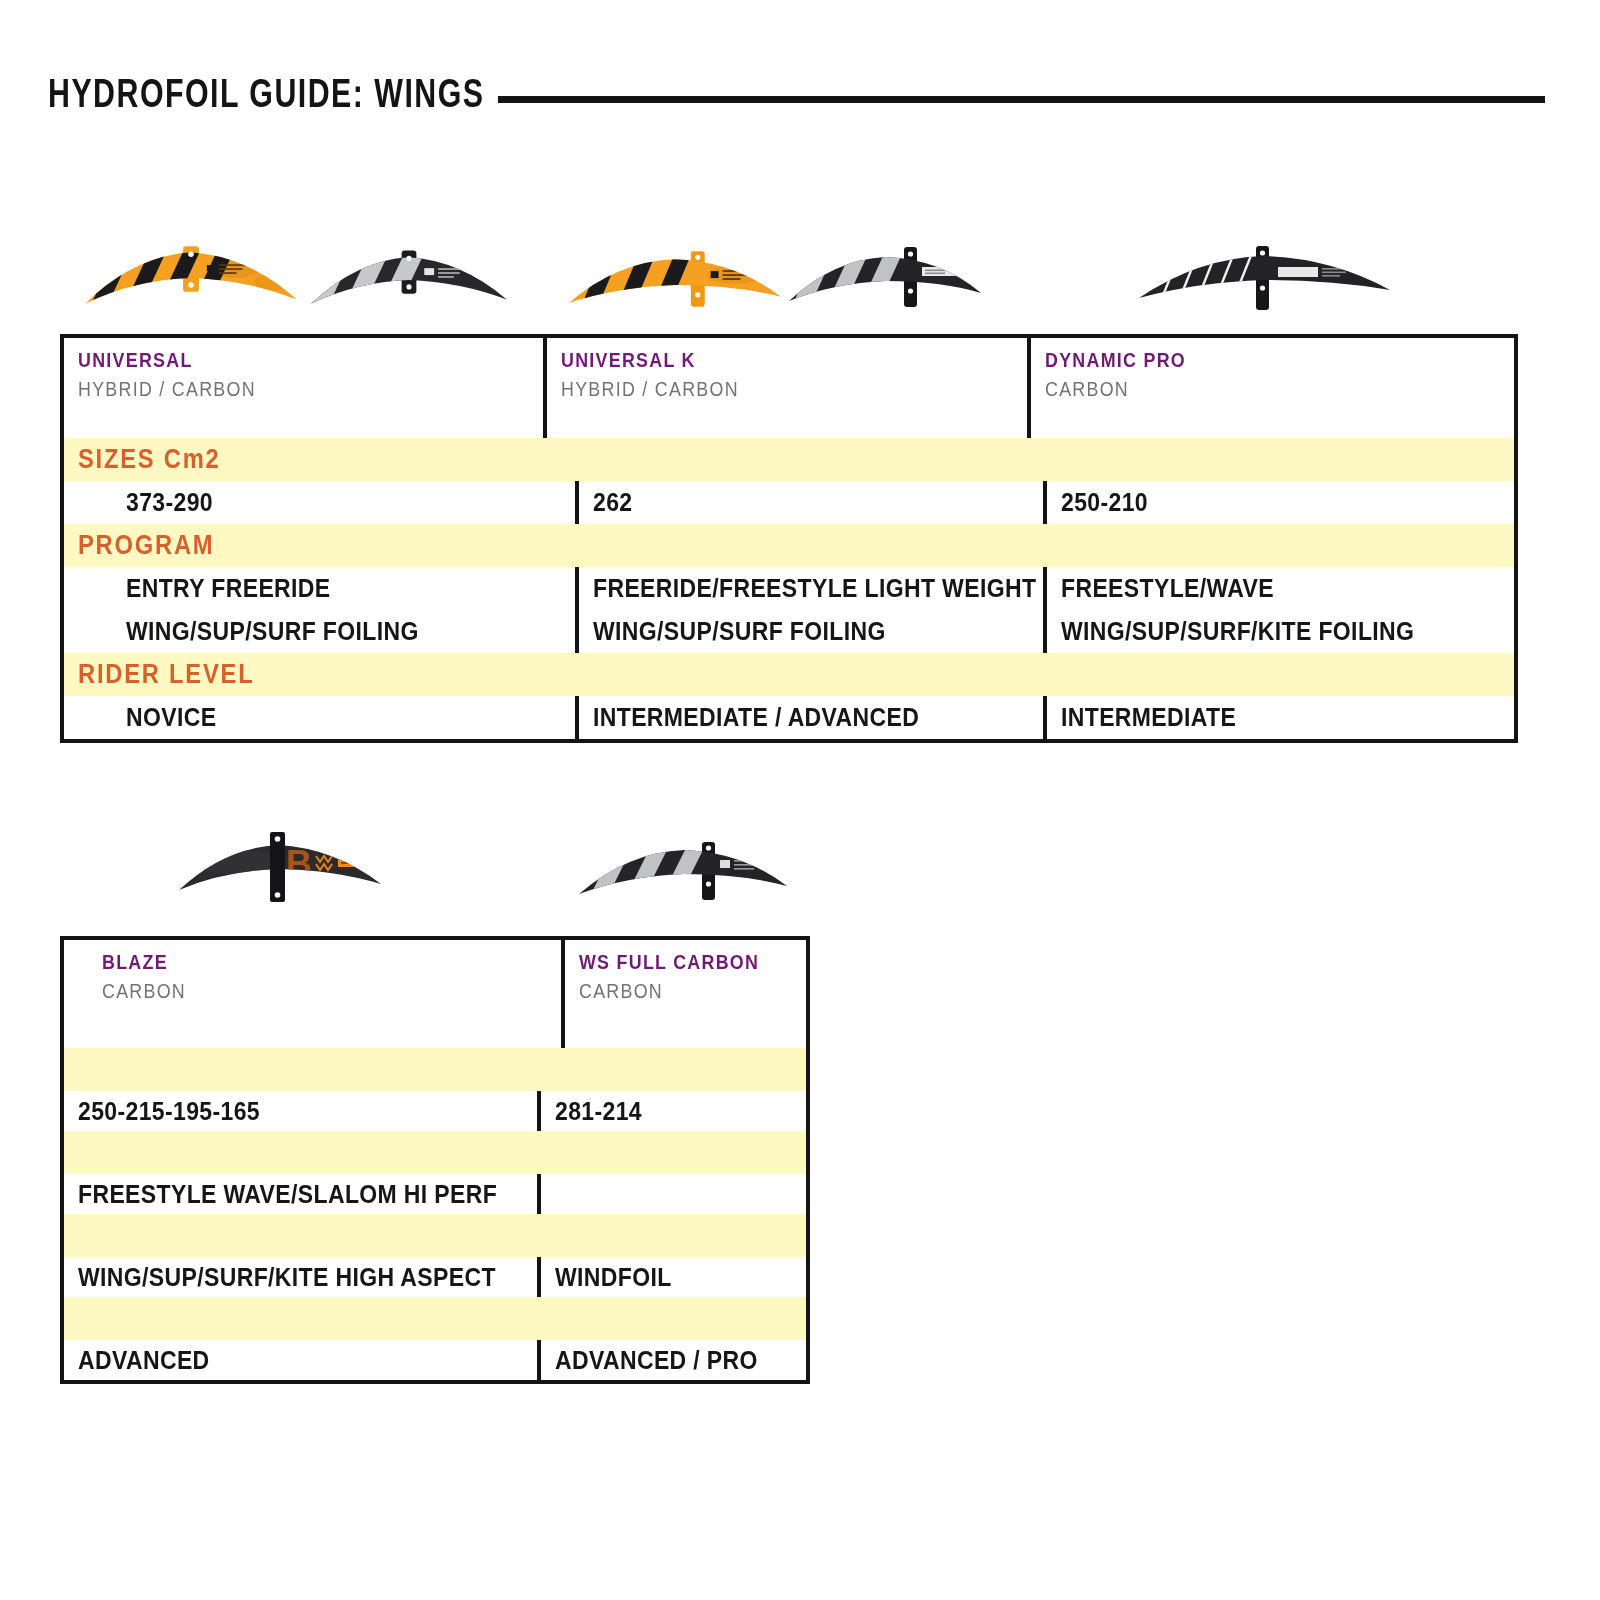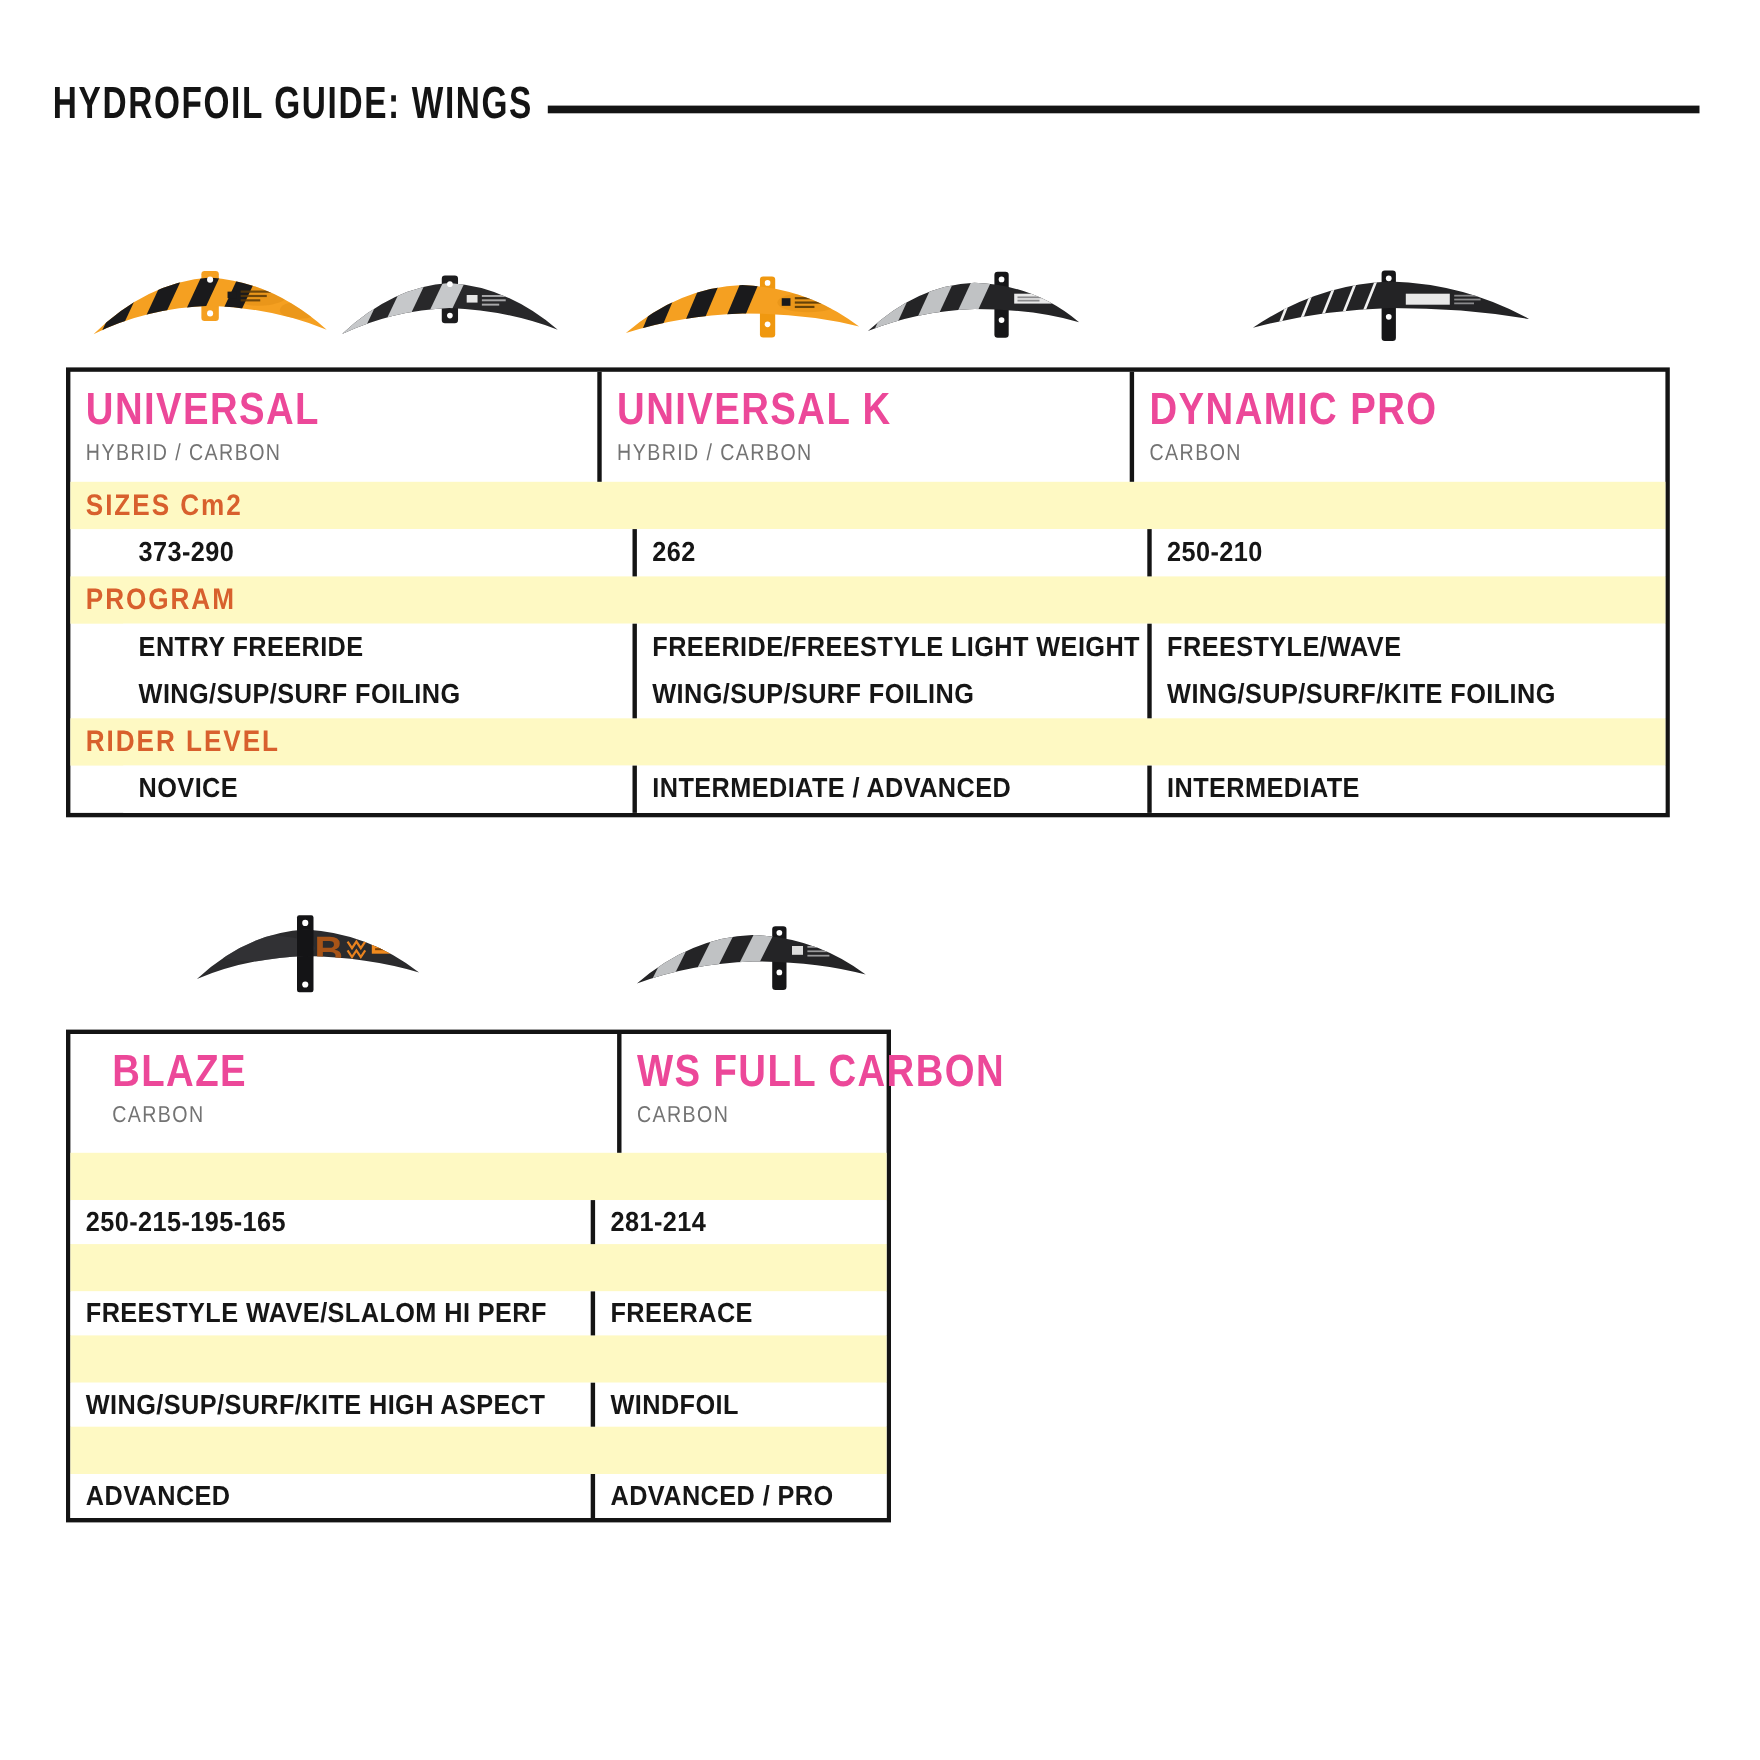--- a/index.html
+++ b/index.html
@@ -17,21 +17,21 @@
 
   
   .ftable{position:absolute;background:#fff;border:4px solid #141414;box-sizing:border-box;}
   .t1{left:60px;top:334px;width:1458px;}
   .t2{left:60px;top:936px;width:750px;}
   .thead{display:grid;}
   .t1 .thead{grid-template-columns:1fr 1fr 1fr;height:100px;}
   .t2 .thead{grid-template-columns:477px 1fr;height:108px;margin-left:24px;}
   .hcell{padding:10px 0 0 14px;box-sizing:border-box;}
   .t1 .hcell:nth-child(-n+2),.t2 .hcell:nth-child(1){border-right:4px solid #141414;}
-  .pname{font-size:41px;font-weight:700;color:#ec4899;line-height:1.15;}
+  .pname{font-size:21px;font-weight:700;color:#701a75;line-height:1.15;}
   .pcons{font-size:21px;font-weight:400;color:#737373;line-height:1.2;margin-top:4px;}
   .cond{display:inline-block;transform:scaleX(.85);transform-origin:0 50%;letter-spacing:1.5px;white-space:nowrap;}
 
   .band{height:43px;background:#fef9c3;display:flex;align-items:center;padding-left:14px;box-sizing:border-box;}
   .band-label{display:inline-block;font-size:27px;font-weight:700;color:#D8602D;letter-spacing:2px;
     transform:scaleX(.88);transform-origin:0 50%;white-space:nowrap;}
 
   .vrow{display:grid;background:#fff;}
   .t1 .vrow{grid-template-columns:1fr 1fr 1fr;height:43px;margin-left:48px;}
   .t2 .vrow{grid-template-columns:477px 1fr;height:40px;}
@@ -328,23 +328,20 @@
         </div>
     </div>
 
     <div class="band">
       <span class="band-label"></span>
     </div>
     <div class="vrow">
       <div class="cell">
           <span class="vtext">FREESTYLE WAVE/SLALOM HI PERF</span>
         </div>
-      <div class="cell">
-          <span class="vtext">FREERACE</span>
-        </div>
     </div>
 
     <div class="band">
       <span class="band-label"></span>
     </div>
     <div class="vrow">
       <div class="cell">
           <span class="vtext">WING/SUP/SURF/KITE HIGH ASPECT</span>
         </div>
       <div class="cell">

